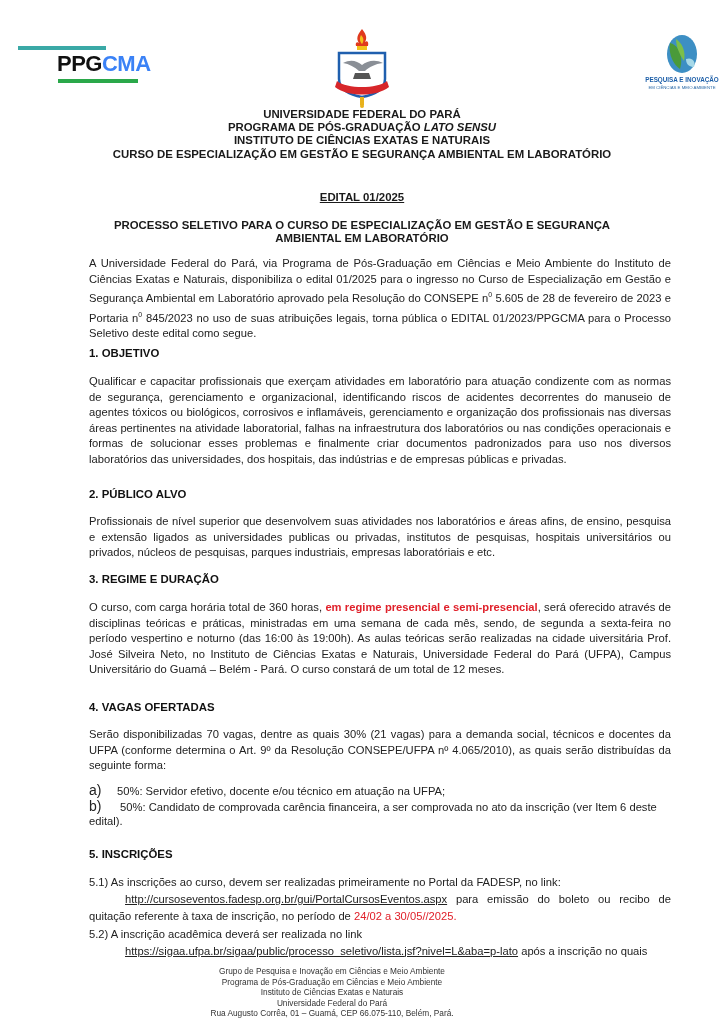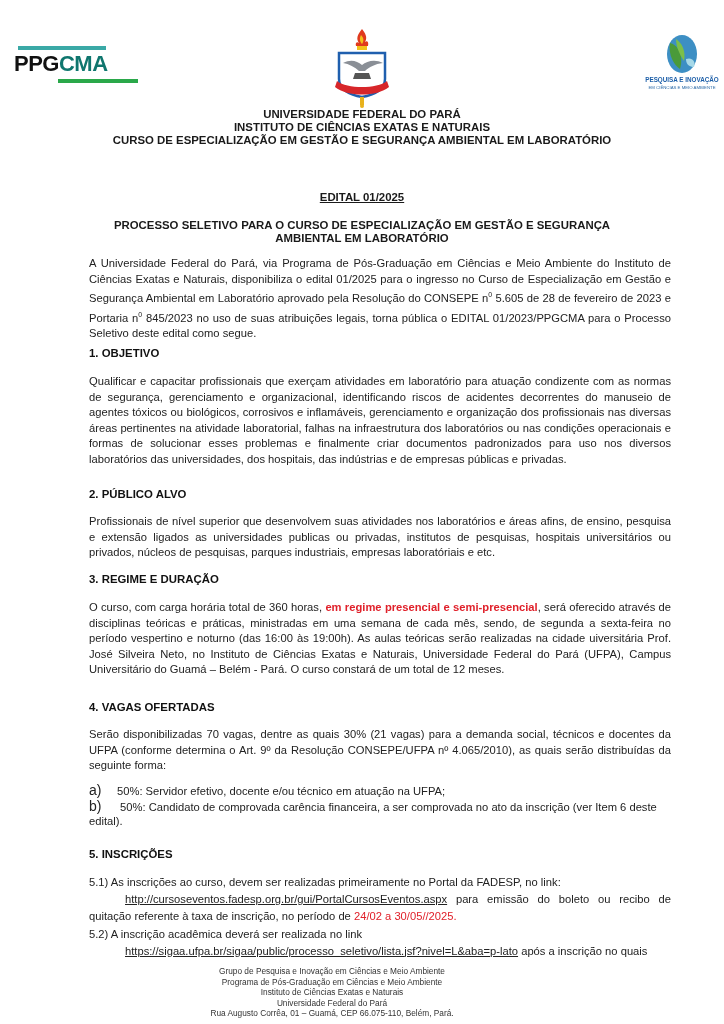--- a/index.html
+++ b/index.html
@@ -3,22 +3,22 @@
   <meta charset="utf-8">
   <style>
     html, body { margin: 0; padding: 0; background: #ffffff; }
     body {
       width: 724px; height: 1024px; position: relative; overflow: hidden;
       font-family: "Liberation Sans", sans-serif; color: #1a1a1a;
     }
     .logo-ppg { position: absolute; left: 14px; top: 42px; width: 112px; height: 40px; }
     .logo-ppg .bar-top { position: absolute; left: 4px; top: 4px; width: 88px; height: 4px; background: #3aa9a6; }
     .logo-ppg .txt { position: absolute; left: 0; top: 9px; font-size: 22px; font-weight: bold; letter-spacing: -0.5px; font-family: "Liberation Sans", sans-serif; }
-    .logo-ppg .txt .ppg { color: #111; }
-    .logo-ppg .txt .cma { color: #0f766e; }
+    .logo-ppg .txt .ppg { color: #111; margin-left: 43px; }
+    .logo-ppg .txt .cma { color: #3b82f6; }
     .logo-ppg .bar-bot { position: absolute; left: 44px; top: 37px; width: 80px; height: 4px; background: #2aa84a; }
 
     .logo-ufpa { position: absolute; left: 327px; top: 27px; width: 70px; height: 82px; }
     .logo-grupo { position: absolute; left: 640px; top: 33px; width: 80px; height: 62px; }
     .logo-grupo .lbl1 { position: absolute; left: 0; top: 43px; width: 84px; text-align: center; font-size: 6.3px; font-weight: bold; color: #1c5ea8; }
     .logo-grupo .lbl2 { position: absolute; left: 0; top: 52px; width: 84px; text-align: center; font-size: 4.3px; color: #2b6aa8; }
 
     .header { position: absolute; left: 0; top: 108px; width: 724px; text-align: center; font-weight: bold; font-size: 11.4px; line-height: 13.2px; }
     .edital-title { position: absolute; left: 0; top: 191px; width: 724px; text-align: center; font-weight: bold; font-size: 11.4px; text-decoration: underline; }
     .proc-title { position: absolute; left: 70px; top: 219px; width: 584px; text-align: center; font-weight: bold; font-size: 11.4px; line-height: 13.4px; }
@@ -71,20 +71,21 @@
     <path d="M30 10 C38 12 44 22 40 36 C34 32 28 22 30 10 Z" fill="#4a9a3a"></path>
     <path d="M36 6 C42 10 46 18 44 28 C40 22 36 14 36 6 Z" fill="#7cbf4a"></path>
     <path d="M46 26 C52 24 56 28 54 34 C50 34 46 32 46 26 Z" fill="#a7d9e8"></path>
   </svg>
   <div class="lbl1">PESQUISA E INOVAÇÃO</div>
   <div class="lbl2">EM CIÊNCIAS E MEIO AMBIENTE</div>
 </div>
 
 <div class="header">
   <div>UNIVERSIDADE FEDERAL DO PARÁ</div>
+  <div><span>PROGRAMA DE PÓS-GRADUAÇÃO </span><i>LATO SENSU</i></div>
   <div>INSTITUTO DE CIÊNCIAS EXATAS E NATURAIS</div>
   <div>CURSO DE ESPECIALIZAÇÃO EM GESTÃO E SEGURANÇA AMBIENTAL EM LABORATÓRIO</div>
 </div>
 
 <div class="edital-title">EDITAL 01/2025</div>
 <div class="proc-title">
   <div>PROCESSO SELETIVO PARA O CURSO DE ESPECIALIZAÇÃO EM GESTÃO E SEGURANÇA</div>
   <div>AMBIENTAL EM LABORATÓRIO</div>
 </div>
 

